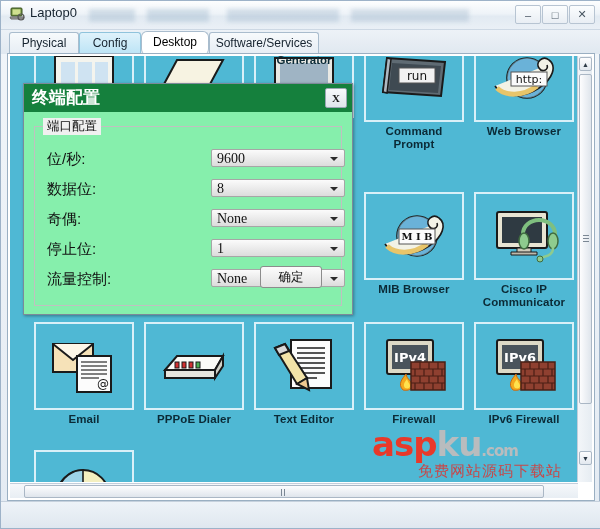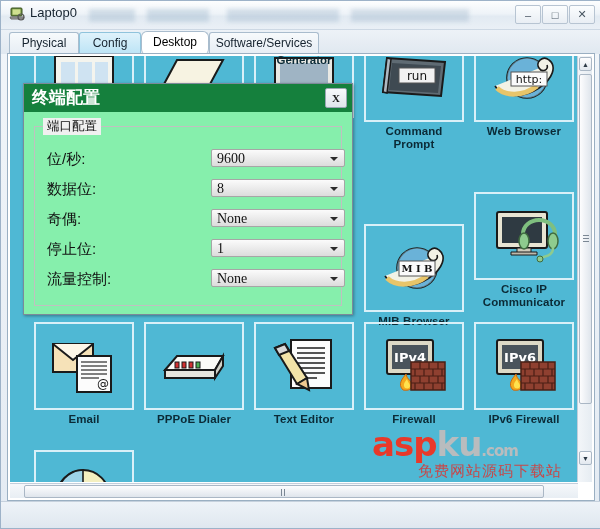--- a/index.html
+++ b/index.html
@@ -265,21 +265,21 @@
             <path d="M10 42c8 8 26 9 40-2" fill="none" stroke="#e8c56a" stroke-width="5"></path>
             <rect x="24" y="26" width="36" height="14" fill="#fbfbfb" stroke="#555"></rect>
             <text x="42" y="37" font-size="11" font-family="DejaVu Sans, sans-serif" text-anchor="middle" fill="#111">http:</text>
           </svg>
         </div>
         <div class="icon-label">Web Browser</div>
       </div>
 
       <div style="position:absolute;left:244px;top:-2px;width:100px;text-align:center;font-size:11.5px;font-weight:bold;color:#0b2a36;">Generator</div>
 
-      <div class="icon-cell" style="left:354px;top:136px;margin-top:32px;">
+      <div class="icon-cell" style="left:354px;top:136px;">
         <div class="icon-box">
           <svg class="glyph" viewBox="0 0 74 64">
             <circle cx="40" cy="32" r="20" fill="#3d8fc4" stroke="#1a1a1a" stroke-width="1.6"></circle>
             <path d="M20 32a20 20 0 0 1 40 0 20 20 0 0 1-40 0" fill="#8fd0ea" opacity=".55"></path>
             <path d="M8 40c6 10 26 14 44 2 14-9 18-22 10-28-6-5-14 2-10 8 3 5 10 2 8-3" fill="#f2f2e6" stroke="#1a1a1a" stroke-width="1.6"></path>
             <path d="M10 42c8 8 26 9 40-2" fill="none" stroke="#e8c56a" stroke-width="5"></path>
             <rect x="22" y="25" width="36" height="15" fill="#fbfbfb" stroke="#555"></rect>
             <text x="40" y="36" font-size="10" font-weight="bold" font-family="DejaVu Serif, serif" text-anchor="middle" fill="#111">M I B</text>
           </svg>
         </div>
@@ -456,17 +456,18 @@
 
         <div class="row" style="top:142px;">
           <span class="row-label">流量控制:</span>
           <span class="combo">
             <span class="combo-val">None</span>
             <span class="combo-arrow"></span>
           </span>
         </div>
       </div>
 
+      <div class="okbtn">确定</div>
     </div>
   </div>
 
   <div class="statusbar"></div>
 </div>
 
 </body></html>

